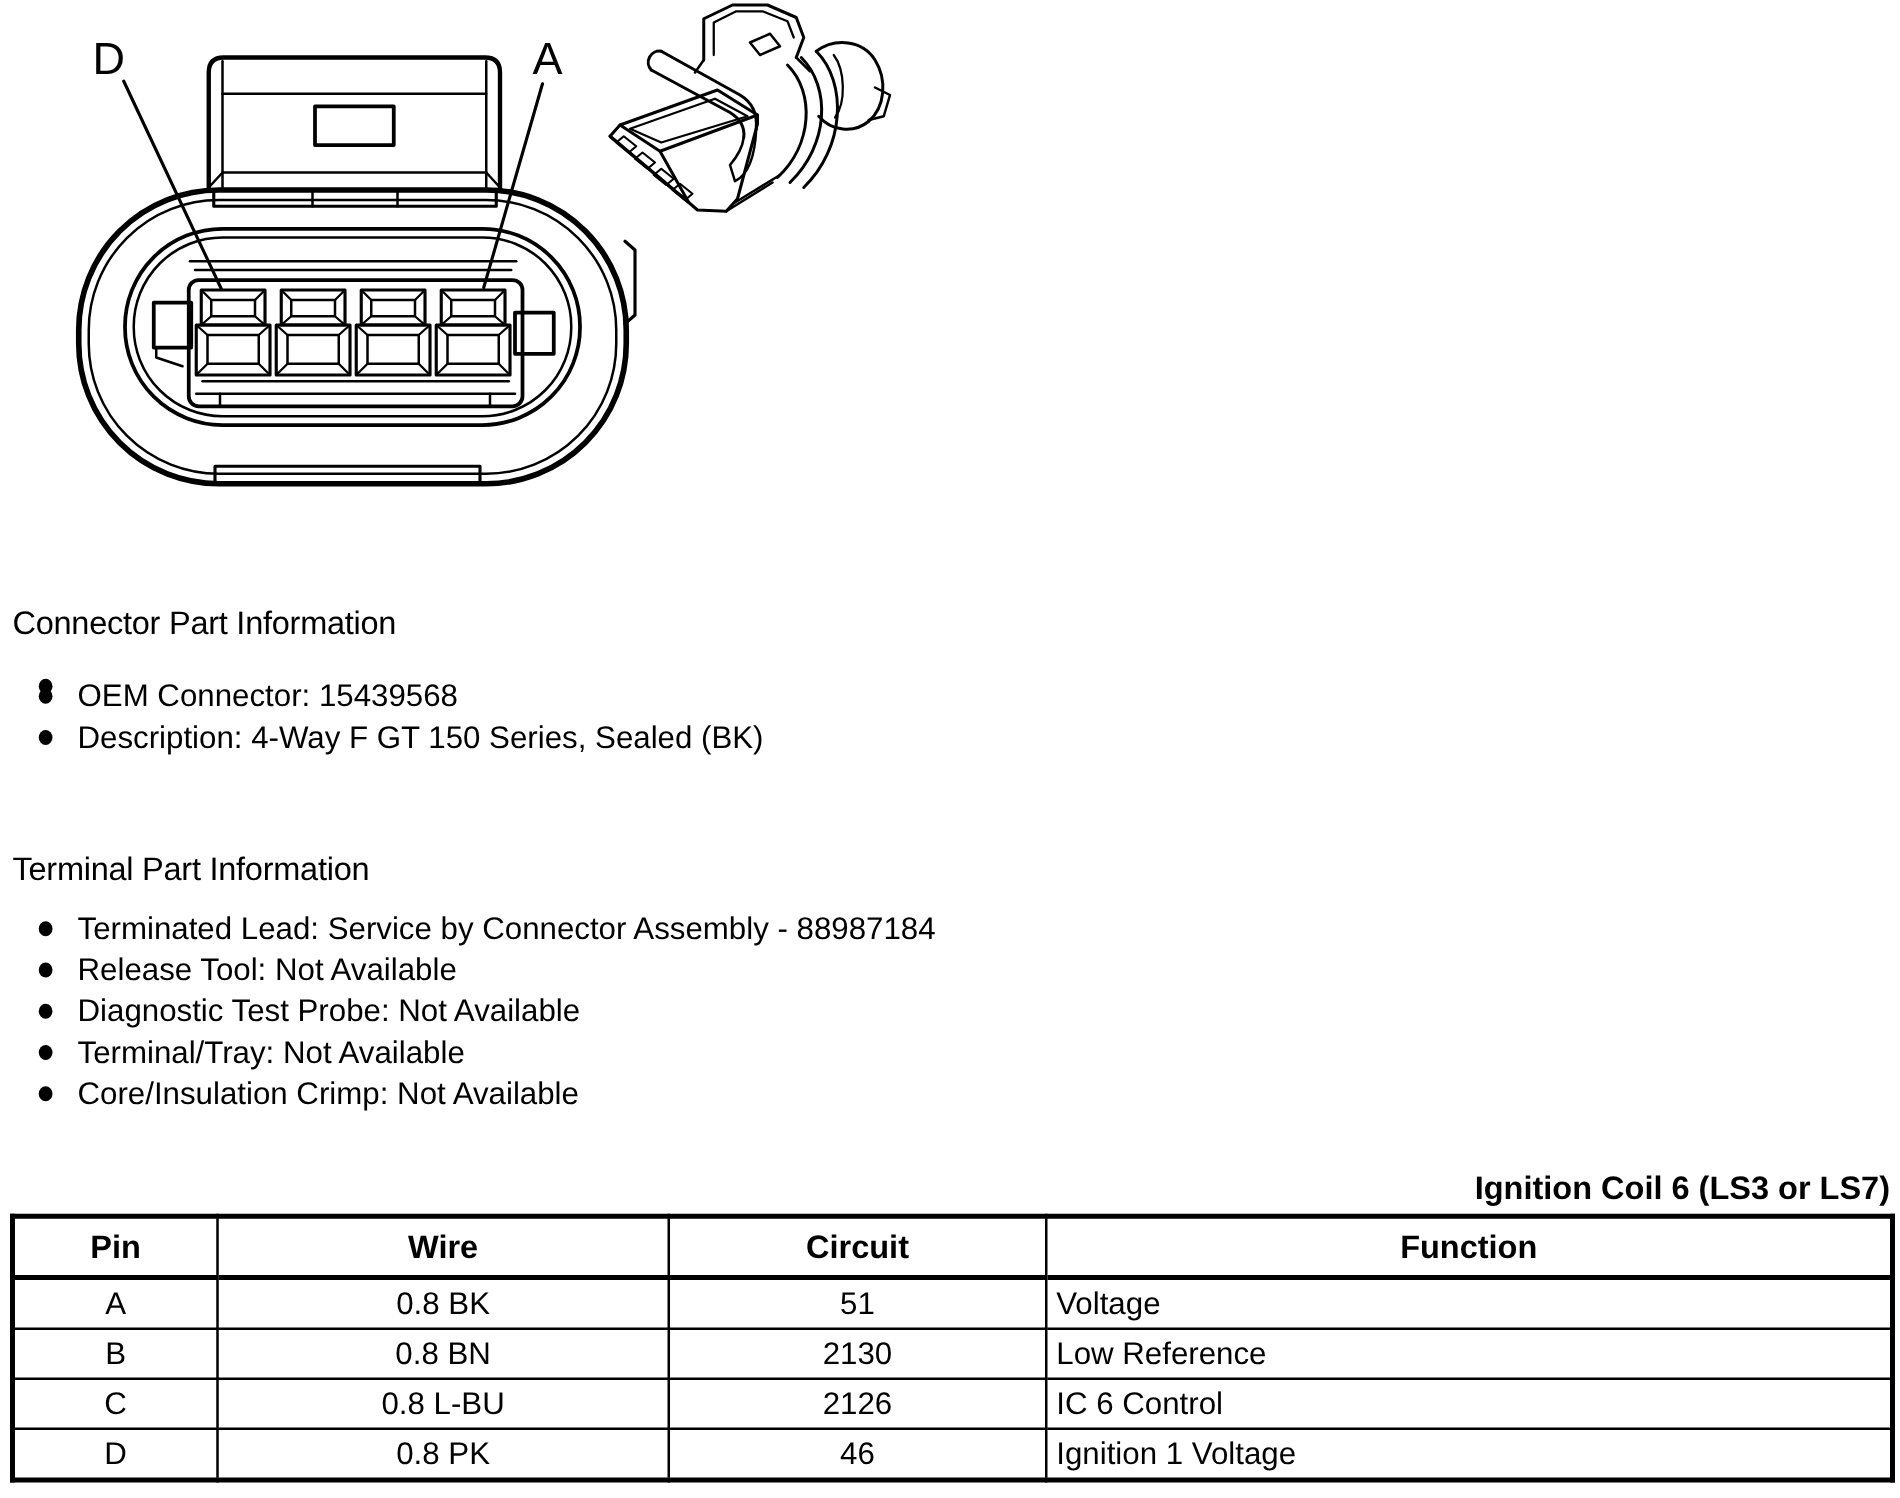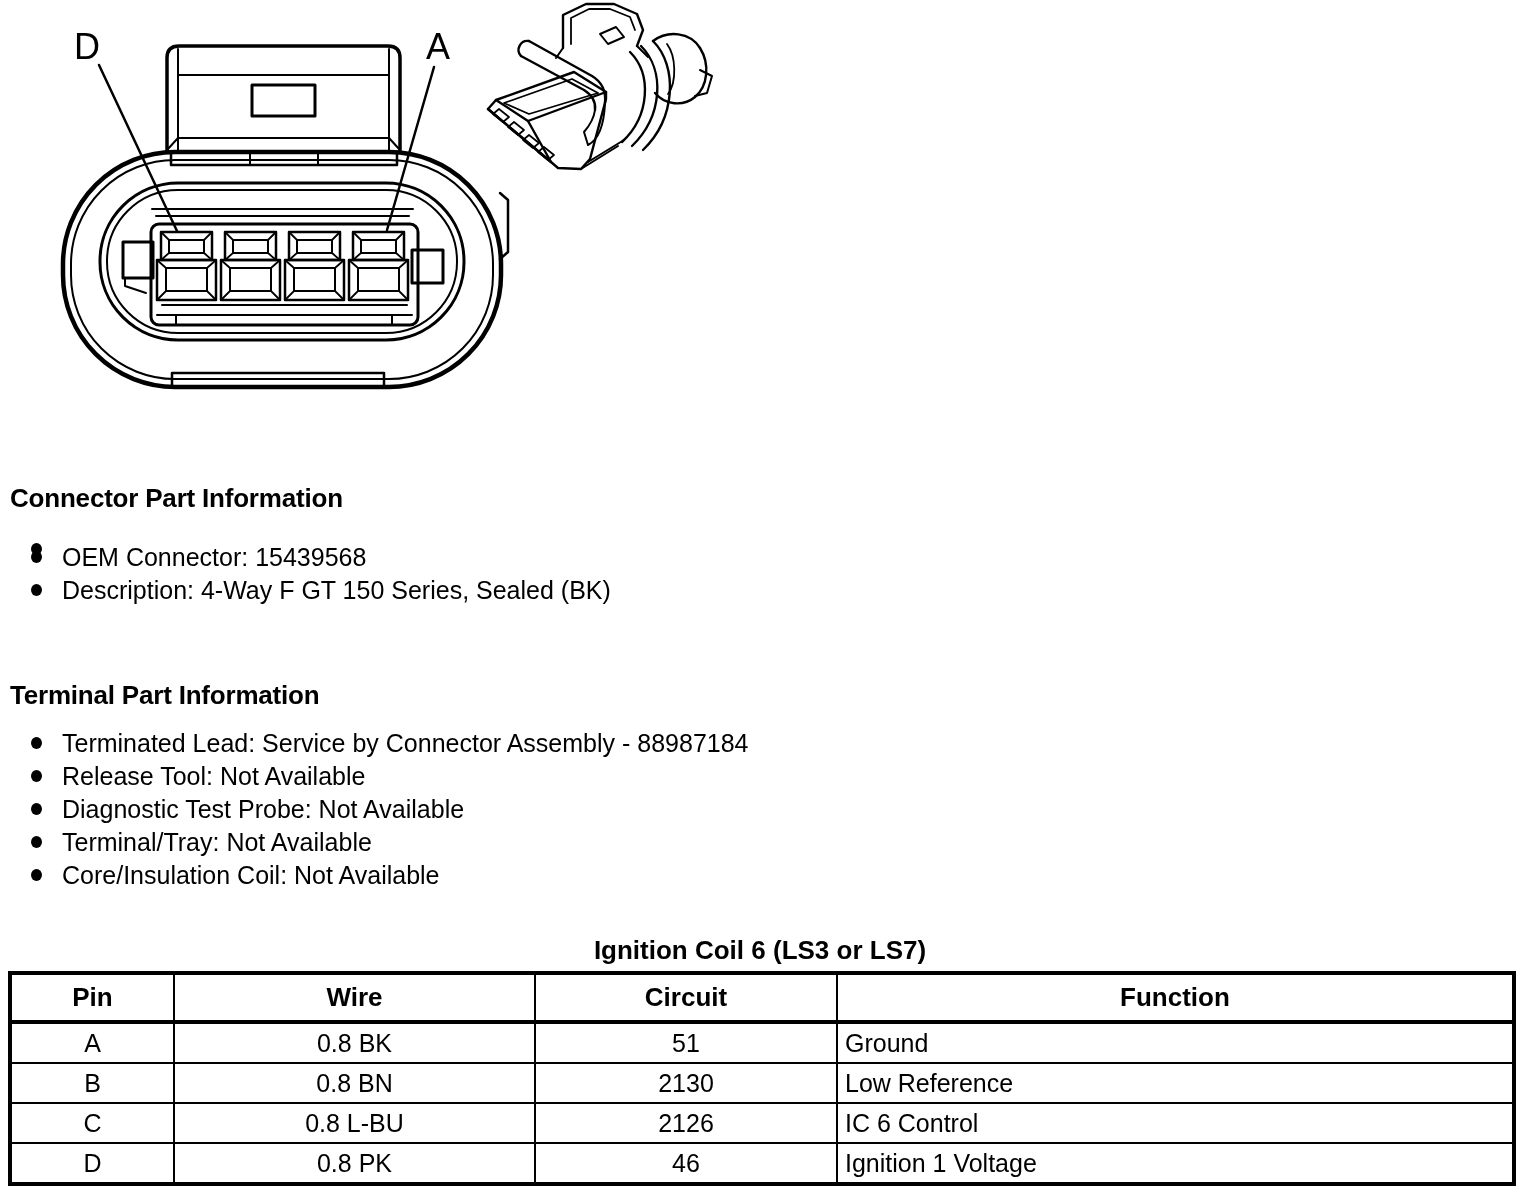--- a/index.html
+++ b/index.html
@@ -6,40 +6,40 @@
   body{
     width:1520px;height:1198px;position:relative;overflow:hidden;
     background:#ffffff;color:#000;
     font-family:"Liberation Sans","DejaVu Sans",sans-serif;
     -webkit-font-smoothing:antialiased;
   }
   .diagram-svg{position:absolute;left:0;top:0;}
   .svg-label{font-family:"Liberation Sans","DejaVu Sans",sans-serif;font-size:36px;fill:#000;}
   h2.sec-head{
     position:absolute;left:10px;margin:0;
-    font-size:26px;font-weight:bold;line-height:28px;letter-spacing:-0.2px;
+    font-size:26px;font-weight:normal;line-height:28px;letter-spacing:-0.2px;
   }
   #connector-heading{top:484px;}
   #terminal-heading{top:681px;}
   ul.bullets{
     position:absolute;left:10px;margin:0;padding:0;list-style:none;
   }
   #connector-list{top:537px;}
   #terminal-list{top:731px;}
   ul.bullets li{
     position:relative;padding-left:52px;margin:0 0 8px 0;
     font-size:25px;line-height:25px;white-space:nowrap;
   }
   .bullet{
     position:absolute;left:21px;top:6px;width:11px;height:12px;
     background:#000;border-radius:50%;
   }
   .table-title{
     position:absolute;left:8px;top:936px;width:1504px;margin:0;
-    text-align:center;font-size:26px;font-weight:bold;line-height:28px;
+    text-align:right;font-size:26px;font-weight:bold;line-height:28px;
   }
   table.pinout{
     position:absolute;left:8px;top:971px;width:1504px;
     border-collapse:collapse;table-layout:fixed;
     font-size:25px;
   }
   table.pinout,table.pinout th,table.pinout td{border:2px solid #000;}
   table.pinout{border:4px solid #000;}
   table.pinout thead th{
     border-bottom:4px solid #000;
@@ -199,21 +199,21 @@
   <li><span class="bullet"></span><span>Description: 4-Way F GT 150 Series, Sealed (BK)</span></li>
 </ul>
 
 <h2 class="sec-head" id="terminal-heading">Terminal Part Information</h2>
 
 <ul class="bullets" id="terminal-list">
   <li><span class="bullet"></span><span>Terminated Lead: Service by Connector Assembly - 88987184</span></li>
   <li><span class="bullet"></span><span>Release Tool: Not Available</span></li>
   <li><span class="bullet"></span><span>Diagnostic Test Probe: Not Available</span></li>
   <li><span class="bullet"></span><span>Terminal/Tray: Not Available</span></li>
-  <li><span class="bullet"></span><span>Core/Insulation Coil: Not Available</span></li>
+  <li><span class="bullet"></span><span>Core/Insulation Crimp: Not Available</span></li>
 </ul>
 
 <p class="table-title">Ignition Coil 6 (LS3 or LS7)</p>
 
 <table class="pinout">
   <colgroup>
     <col style="width:164px">
       <col style="width:361px">
       <col style="width:302px">
       <col style="width:677px">
@@ -224,21 +224,21 @@
       <th>Wire</th>
       <th>Circuit</th>
       <th>Function</th>
     </tr>
   </thead>
   <tbody>
     <tr>
       <td>A</td>
       <td>0.8 BK</td>
       <td>51</td>
-      <td class="fn">Ground</td>
+      <td class="fn">Voltage</td>
     </tr>
     <tr>
       <td>B</td>
       <td>0.8 BN</td>
       <td>2130</td>
       <td class="fn">Low Reference</td>
     </tr>
     <tr>
       <td>C</td>
       <td>0.8 L-BU</td>

